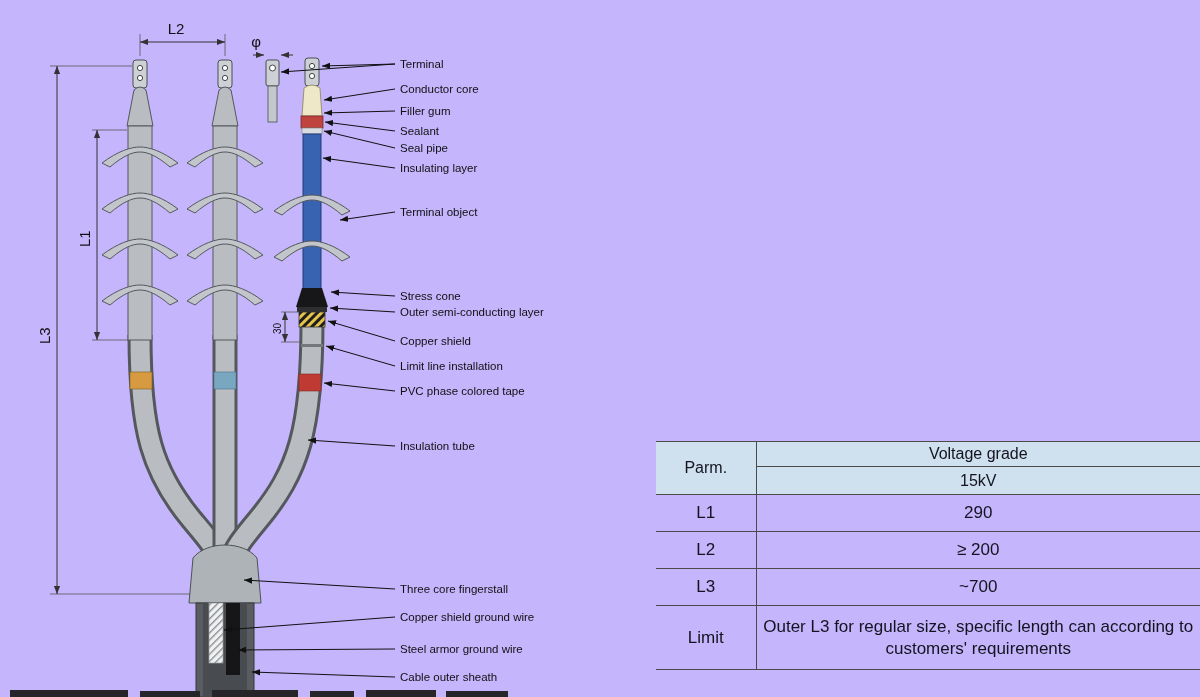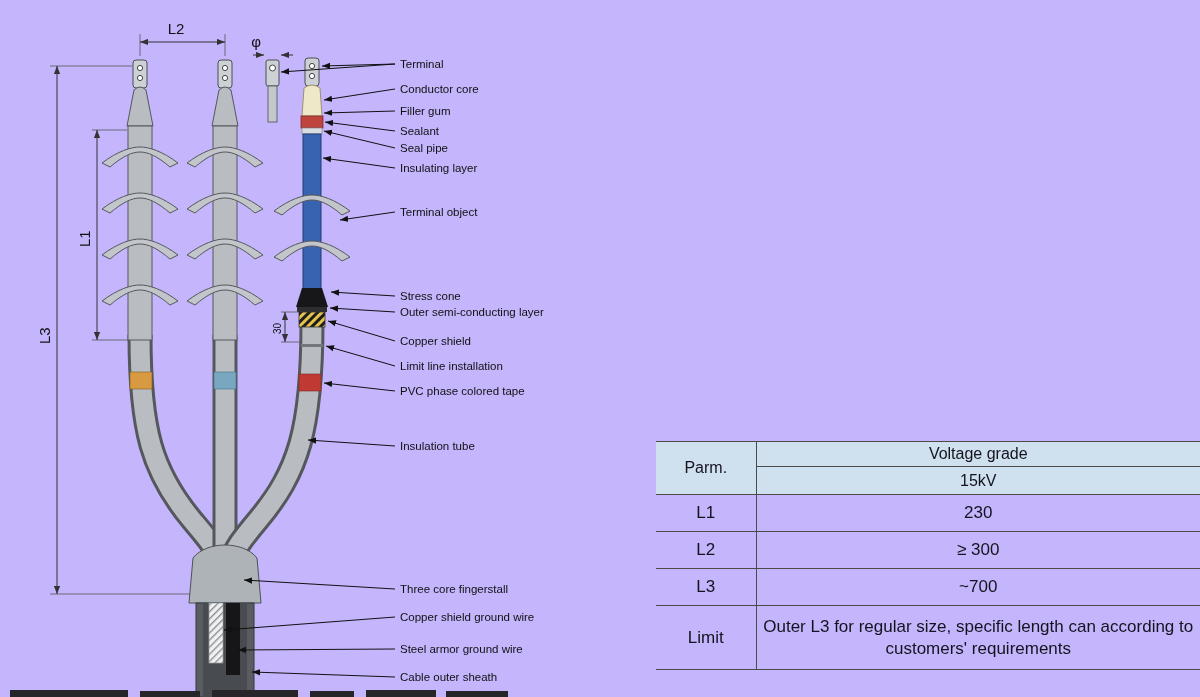--- a/index.html
+++ b/index.html
@@ -239,25 +239,25 @@
       <tbody>
           <tr class="hdr hdr1">
         <td rowspan="2" class="c1">Parm.</td>
         <td>Voltage grade</td>
       </tr>
       <tr class="hdr hdr2">
         <td>15kV</td>
       </tr>
       <tr class="brow">
         <td class="c1">L1</td>
-        <td>230</td>
+        <td>290</td>
       </tr>
       <tr class="brow">
         <td class="c1">L2</td>
-        <td>≥ 300</td>
+        <td>≥ 200</td>
       </tr>
       <tr class="brow">
         <td class="c1">L3</td>
         <td>~700</td>
       </tr>
       <tr class="rrow">
         <td class="c1">Limit</td>
         <td>Outer L3 for regular size, specific length can according to customers' requirements</td>
       </tr>
     </tbody>

